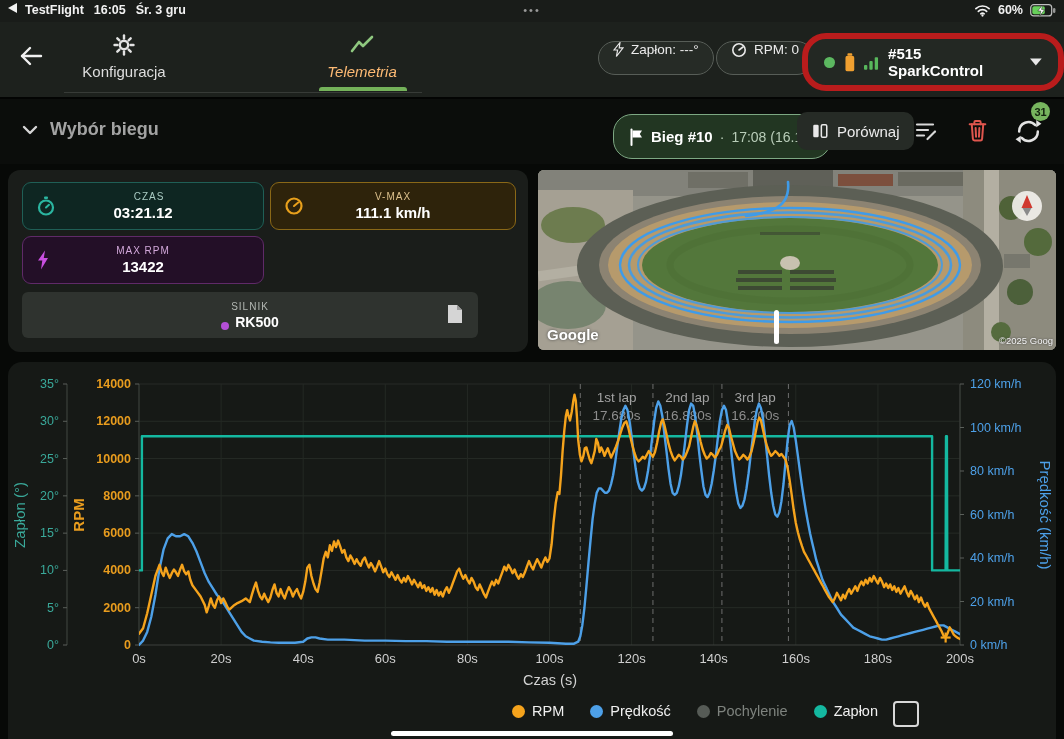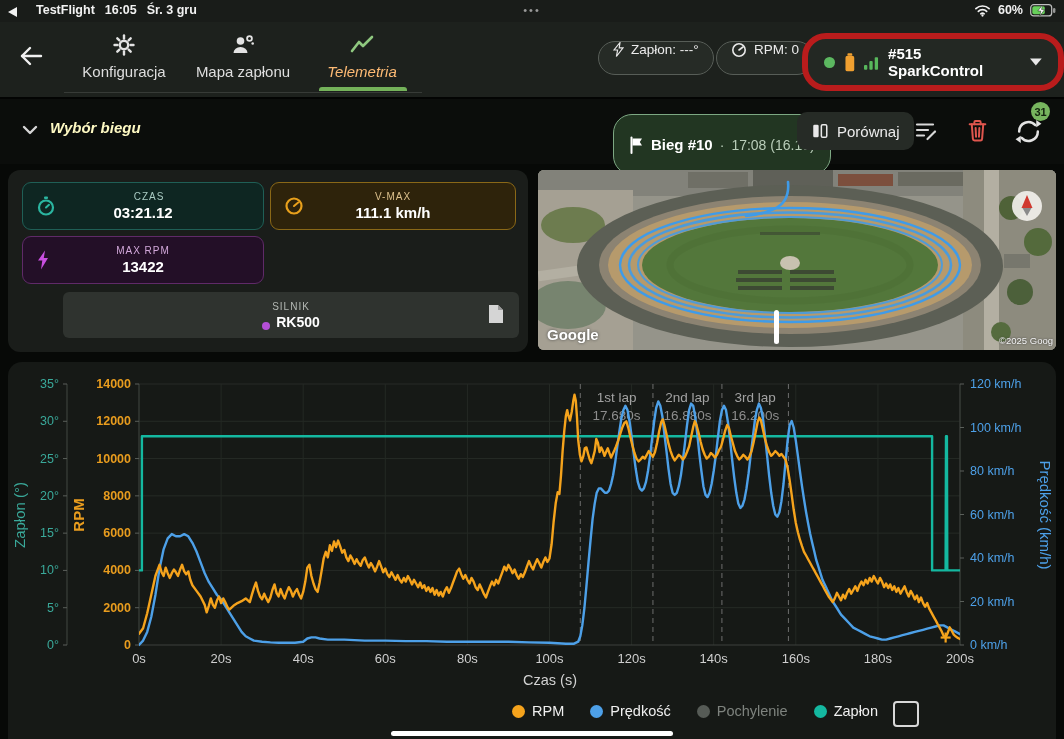--- a/index.html
+++ b/index.html
@@ -19,22 +19,22 @@
   #tab-underline{left:319px;top:65px;width:88px;height:4px;background:#74b25a;border-radius:3px 3px 0 0;}
   #tabs-hairline{left:64px;top:70px;width:358px;height:1px;background:#373b37;}
   .pill{display:flex;align-items:flex-start;gap:7px;border:1px solid #575d57;background:#262b26;
         border-radius:18px;padding:0 14px;font-size:13.5px;color:#ececec;}
   #pill-ignition{left:598px;top:19px;height:32px;}
   #pill-rpm{left:716px;top:19px;height:32px;}
   #pill-device{left:802px;top:11px;height:46px;border-radius:24px;background:#232823;border-color:#5c625c;
                display:flex;align-items:center;gap:9px;padding:0 16px;font-size:15px;font-weight:bold;color:#fff;}
   
   #sectionbar{left:0;top:97px;width:1064px;height:65px;background:#0b0d0b;border-top:2px solid #030403;}
-  #section-title{left:50px;top:20px;font-size:15px;font-weight:bold;color:#fef9c3;font-style:italic;}
-  #run-pill{left:613px;top:15px;height:35px;display:flex;align-items:center;gap:7px;padding:12px 15px;
+  #section-title{left:50px;top:20px;font-size:18px;font-weight:bold;color:#a3a3a3;}
+  #run-pill{left:613px;top:15px;height:35px;display:flex;align-items:center;gap:7px;padding:4px 15px;
             background:#223622;border:1.5px solid #7da883;border-radius:19px;}
   #run-pill .rname{font-size:15px;font-weight:bold;color:#fff;}
   #run-pill .rsep,#run-pill .rtime{font-size:14px;color:#b9cdb9;}
   #compare-btn{left:797px;top:13px;height:38px;display:flex;align-items:center;gap:8px;padding:0 14px;
                background:#262b26;border-radius:10px;font-size:15px;color:#ececec;cursor:pointer;}
   .icon-btn{cursor:pointer;}
   #sync-badge{left:1031px;top:3px;width:19px;height:19px;border-radius:50%;background:#77b55e;
               color:#13230e;font-size:11px;font-weight:bold;display:flex;align-items:center;justify-content:center;}
   
   #stats-card{left:8px;top:170px;width:520px;height:182px;background:#1a1d1a;border-radius:12px;}
@@ -44,21 +44,21 @@
   .tile .tval{font-size:15px;font-weight:bold;color:#fff;margin-top:2px;}
   #tile-czas{left:14px;top:12px;width:240px;height:46px;border-color:#1f5f56;background:#0e2622;}
   #tile-czas .tlab{color:#a9cbc3;padding-left:12px;}
   #tile-vmax{left:262px;top:12px;width:244px;height:46px;border-color:#8a6817;background:#2e230b;}
   #tile-vmax .tlab{color:#dcc08c;}
   #tile-maxrpm{left:14px;top:66px;width:240px;height:46px;border-color:#5f2a68;background:#230f27;}
   #tile-maxrpm .tlab{color:#d2a8da;}
   #tile-spadek{left:262px;top:66px;width:244px;height:46px;border-color:#2b5a8a;background:#0f2031;}
   #tile-spadek .tlab{color:#a8c6e2;}
   #tile-silnik{left:14px;top:122px;width:456px;height:46px;background:#2f332f;border-radius:6px;
-               display:flex;flex-direction:column;align-items:center;justify-content:center;margin-left:41px;}
+               display:flex;flex-direction:column;align-items:center;justify-content:center;}
   #tile-silnik .tlab{font-size:10px;letter-spacing:1px;color:#b3b8b3;}
   #silnik-row{display:flex;align-items:flex-end;gap:6px;margin-top:2px;}
   #silnik-dot{width:8px;height:8px;border-radius:50%;background:#b44fd6;}
   #tile-silnik .tval{font-size:14px;font-weight:bold;color:#fff;}
   #silnik-note{position:absolute;right:14px;top:12px;}
   
   #map-card{left:538px;top:170px;width:518px;height:180px;border-radius:6px;overflow:hidden;background:#8f8f83;}
   #map-google{left:9px;bottom:7px;font-size:15px;font-weight:bold;color:#fff;text-shadow:0 0 3px #444;}
   #map-copy{right:3px;bottom:4px;font-size:9.5px;color:#f5f5f5;text-shadow:0 0 2px #333;white-space:nowrap;}
   
@@ -71,21 +71,21 @@
   #smooth-box{left:885px;top:339px;width:22px;height:22px;border:2px solid #d8d8d8;border-radius:4px;cursor:pointer;}
   #smooth-label{left:919px;top:342px;font-size:15px;color:#f2f2f2;}
   
   #home-indicator{left:391px;top:731px;width:282px;height:5px;border-radius:3px;background:#fff;}
 </style>
 </head>
 <body>
 
 <div class="abs" id="statusbar">
   <div class="abs" id="sb-left">
-    <span style="display:flex;align-items:flex-end;gap:19px;">
+    <span style="display:flex;align-items:flex-start;gap:8px;">
       <svg width="9" height="10" viewBox="0 0 9 10">
           <polygon points="9,0 0,5 9,10" fill="#f2f2f2"></polygon>
         </svg>
       <span>TestFlight</span>
     </span>
     <span>16:05</span>
     <span>Śr. 3 gru</span>
   </div>
   <div class="abs" id="sb-center">•••</div>
   <div class="abs" id="sb-right">
@@ -125,29 +125,20 @@
           <line x1="6.4" y1="15.6" x2="4.3" y2="17.7"></line>
         <line x1="4.5" y1="11" x2="1.5" y2="11"></line>
           <line x1="6.4" y1="6.4" x2="4.3" y2="4.3"></line>
         <line x1="11" y1="4.5" x2="11" y2="1.5"></line>
           <line x1="15.6" y1="6.4" x2="17.7" y2="4.3"></line>
       </g>
     </svg>
     <span class="tlabel">Konfiguracja</span>
   </div>
 
-  <div class="abs tab" style="left:181px;">
-    <svg width="24" height="22" viewBox="0 0 24 22">
-      <circle cx="9.5" cy="7" r="3.8" fill="#e3e3e3"></circle>
-      <path d="M2.5,19 a7,6 0 0 1 14,0 z" fill="#e3e3e3"></path>
-      <circle cx="18.5" cy="4.5" r="2.4" fill="none" stroke="#e3e3e3" stroke-width="1.8"></circle>
-      <circle cx="21.7" cy="9.5" r="1.3" fill="#e3e3e3"></circle>
-    </svg>
-    <span class="tlabel">Mapa zapłonu</span>
-  </div>
 
   <div class="abs tab active" style="left:300px;">
     <svg width="24" height="22" viewBox="0 0 24 22">
       <polyline points="2,17 9,8 13,12 22,3" fill="none" stroke="#8fc87f" stroke-width="2.6" stroke-linecap="round" stroke-linejoin="round"></polyline>
     </svg>
     <span class="tlabel">Telemetria</span>
   </div>
   <div class="abs" id="tabs-hairline"></div>
   <div class="abs" id="tab-underline"></div>
 

